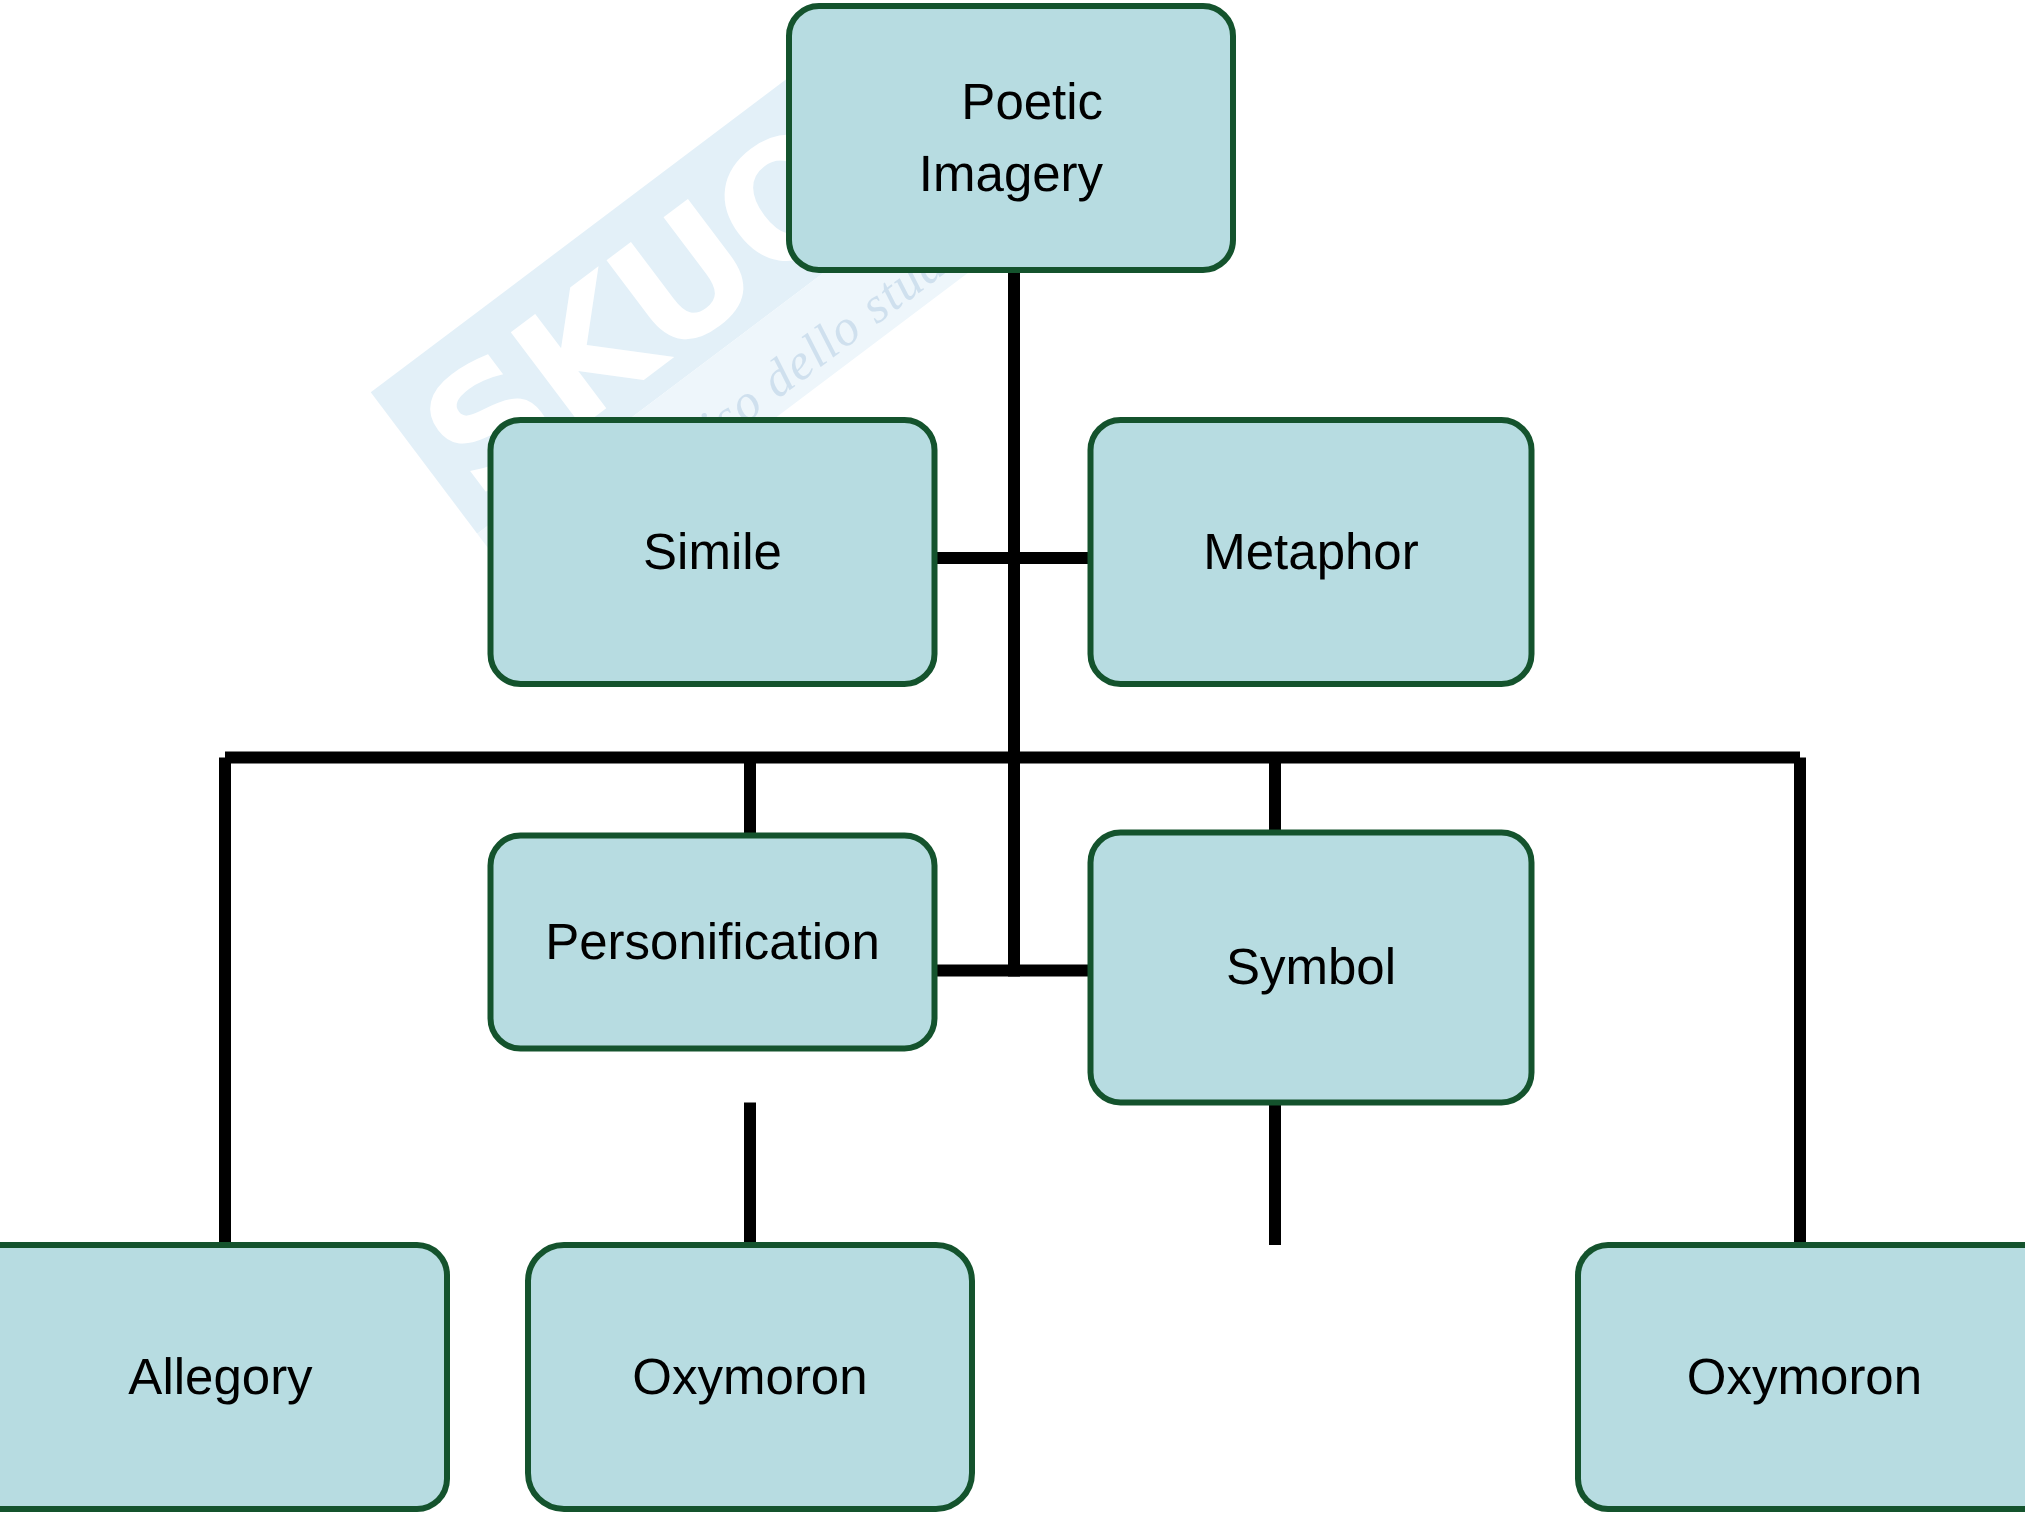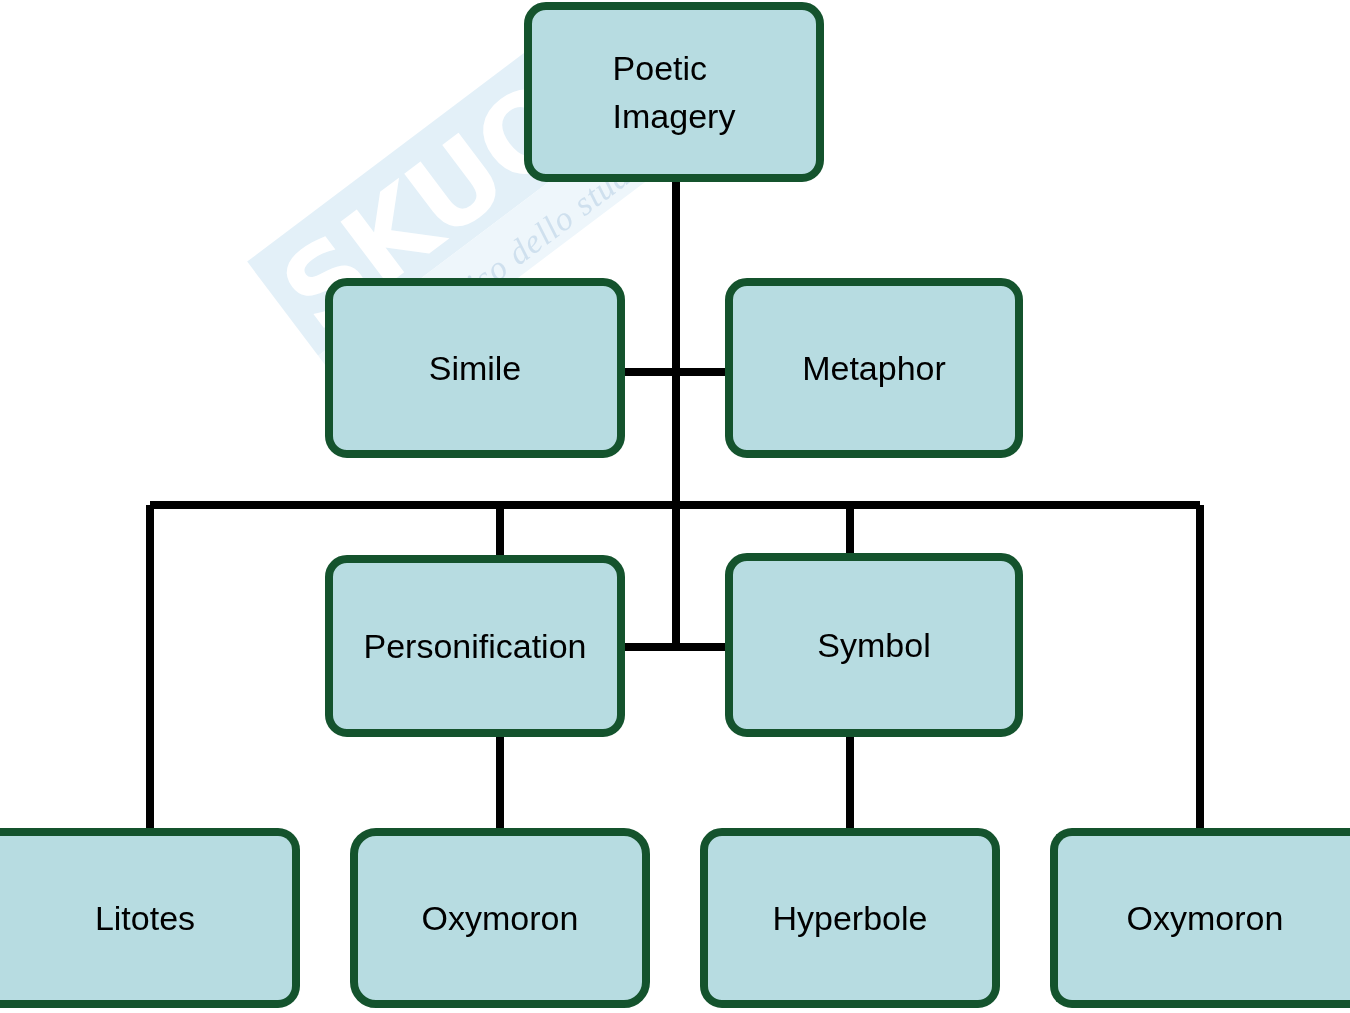--- a/index.html
+++ b/index.html
@@ -34,26 +34,26 @@
     top: 0;
     width: 1350px;
     height: 1013px;
     z-index: 2;
   }
   
   .node {
     position: absolute;
     box-sizing: border-box;
     background: #b7dce1;
-    border: 8px solid #14532d;
+    border: 4px solid #14532d;
     border-radius: 22px;
     display: flex;
     align-items: center;
     justify-content: center;
-    text-align: left;
+    text-align: right;
     z-index: 3;
     color: #000000;
     font-size: 34px;
     line-height: 1.42;
     letter-spacing: 0px;
     font-weight: 400;
   }
   .node.clip-left {
     border-left: none;
     border-top-left-radius: 0;
@@ -125,37 +125,34 @@
   </div>
 
   <div class="node" style="left:725px; top:278px; width:298px; height:180px;">
     <span class="node-label">Metaphor</span>
   </div>
 
   <div class="node" style="left:325px; top:278px; width:300px; height:180px;">
     <span class="node-label">Simile</span>
   </div>
 
-  <div class="node" style="left:325px; top:555px; width:300px; height:182px;">
+  <div class="node" style="left:325px; top:555px; width:300px; height:146px;">
     <span class="node-label">Personification</span>
   </div>
 
   <div class="node" style="left:725px; top:553px; width:298px; height:184px;">
     <span class="node-label">Symbol</span>
   </div>
 
   <div class="node clip-left" style="left:-2px; top:828px; width:302px; height:180px;">
-    <span class="node-label">Litotes</span>
+    <span class="node-label">Allegory</span>
   </div>
 
   <div class="node" style="left:350px; top:828px; width:300px; height:180px;border-radius:26px;">
     <span class="node-label">Oxymoron</span>
   </div>
 
-  <div class="node" style="left:700px; top:828px; width:300px; height:180px;">
-    <span class="node-label">Hyperbole</span>
-  </div>
 
   <div class="node clip-right" style="left:1050px; top:828px; width:302px; height:180px;">
     <span class="node-label">Oxymoron</span>
   </div>
 
 </div>
 
 </body></html>

